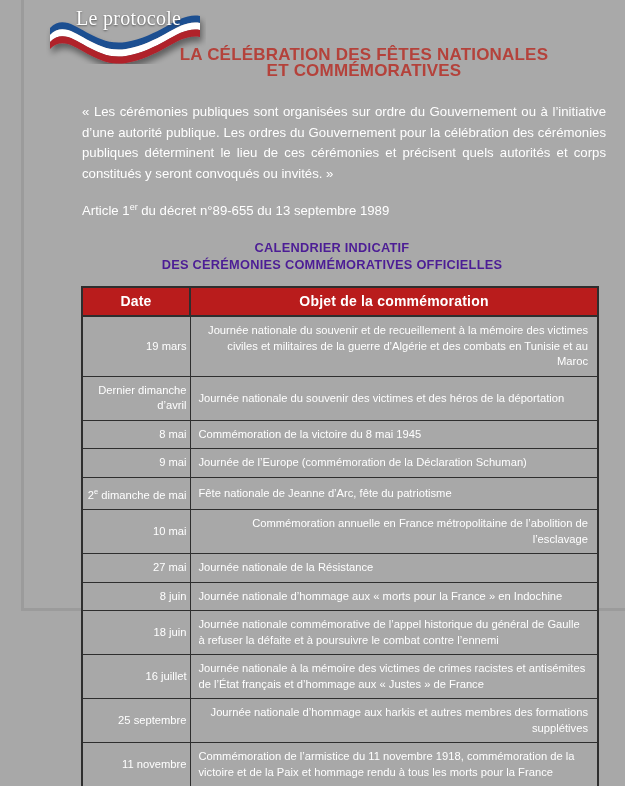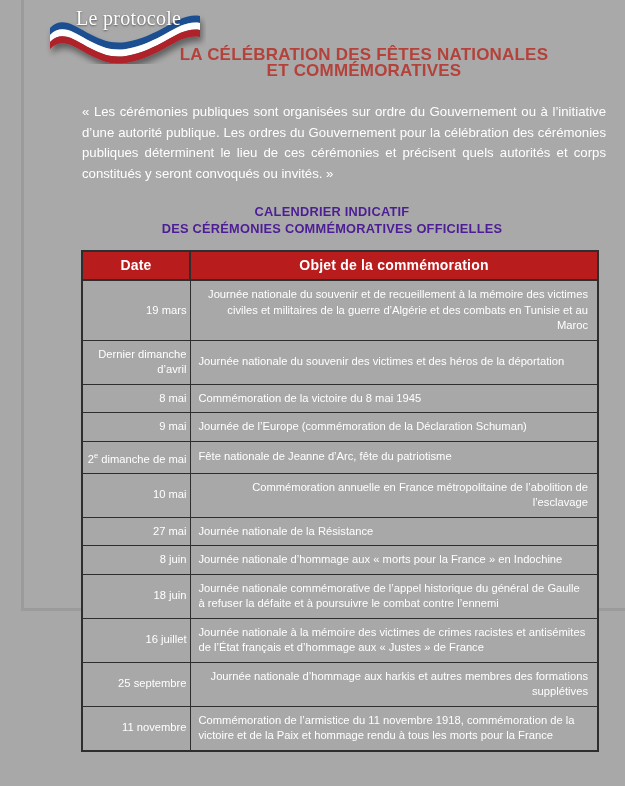--- a/index.html
+++ b/index.html
@@ -175,20 +175,21 @@
     </div>
 
     <div class="main-title">
       <span>LA CÉLÉBRATION DES FÊTES NATIONALES</span>
       <span>ET COMMÉMORATIVES</span>
     </div>
   </div>
 
   <p class="quote">« Les cérémonies publiques sont organisées sur ordre du Gouvernement ou à l’initiative d’une autorité publique. Les ordres du Gouvernement pour la célébration des cérémonies publiques déterminent le lieu de ces cérémonies et précisent quels autorités et corps constitués y seront convoqués ou invités. »</p>
 
+  <p class="article-ref"><span>Article 1</span><sup>er</sup><span> du décret n°89-655 du 13 septembre 1989</span></p>
 
   <div class="cal-title">
     <span>CALENDRIER INDICATIF</span>
     <span>DES CÉRÉMONIES COMMÉMORATIVES OFFICIELLES</span>
   </div>
 
   <div class="table-wrap">
     <table class="calendar">
       <colgroup>
           <col class="c-date">

